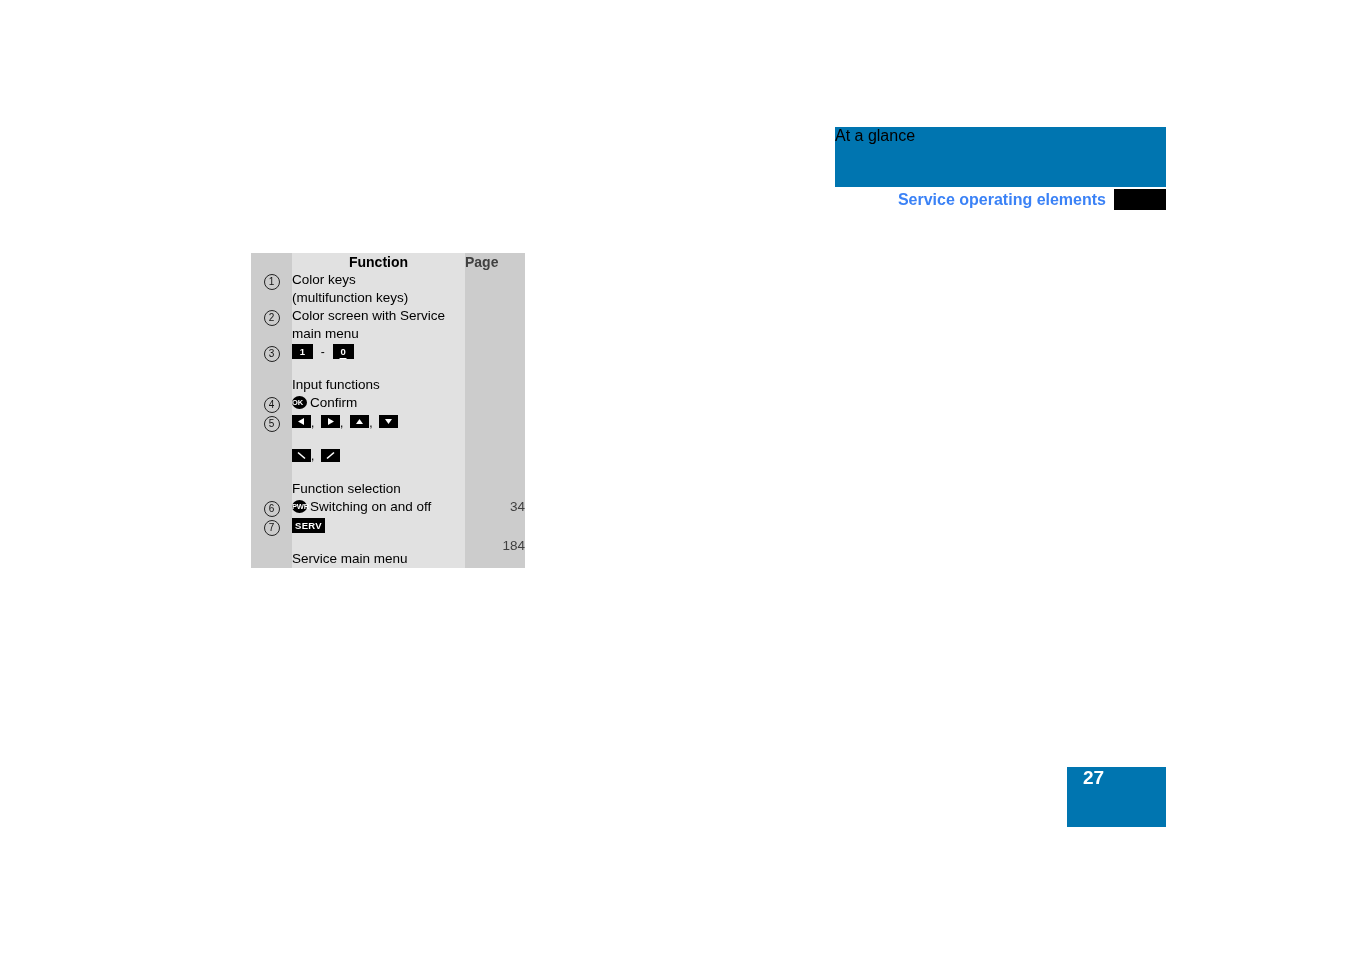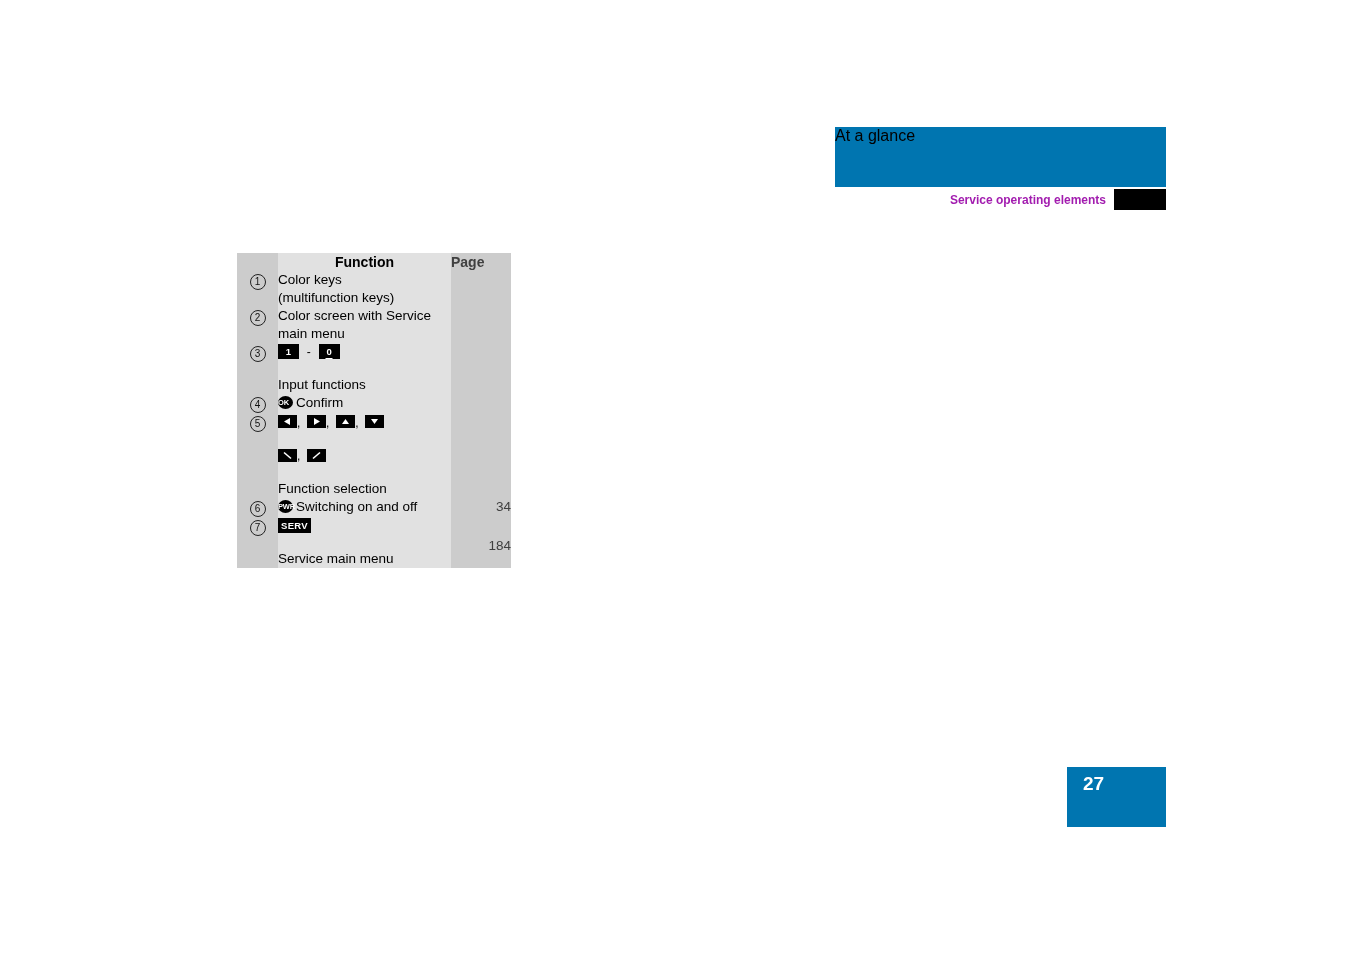--- a/index.html
+++ b/index.html
@@ -28,39 +28,39 @@
     position: absolute;
     left: 835px;
     top: 189px;
     width: 331px;
     height: 22px;
   }
   #header-subtitle-text {
     position: absolute;
     right: 60px;
     top: 0;
-    font-size: 12px;
-    font-weight: bold;
-    color: #a21caf;
+    font-size: 16px;
+    font-weight: bold;
+    color: #3b82f6;
     white-space: nowrap;
     line-height: 22px;
   }
   #header-subtitle-marker {
     position: absolute;
     right: 0;
     top: 0;
     width: 52px;
     height: 21px;
     background: #000000;
   }
 
   
   #spec-table {
     position: absolute;
-    left: 237px;
+    left: 251px;
     top: 253px;
     width: 274px;
     border-collapse: collapse;
     table-layout: fixed;
     border-radius: 8px;
   }
   #spec-table td, #spec-table th {
     padding: 0;
     vertical-align: top;
     border: none;
@@ -208,21 +208,21 @@
     position: absolute;
     left: 1067px;
     top: 767px;
     width: 99px;
     height: 60px;
     background: #0075b0;
   }
   #page-number-text {
     position: absolute;
     left: 16px;
-    top: 6px;
+    top: 0;
     color: #ffffff;
     font-size: 19px;
     font-weight: bold;
   }
 </style>
 </head>
 <body>
 
 <div id="header-banner">
   <div>At a glance</div>

